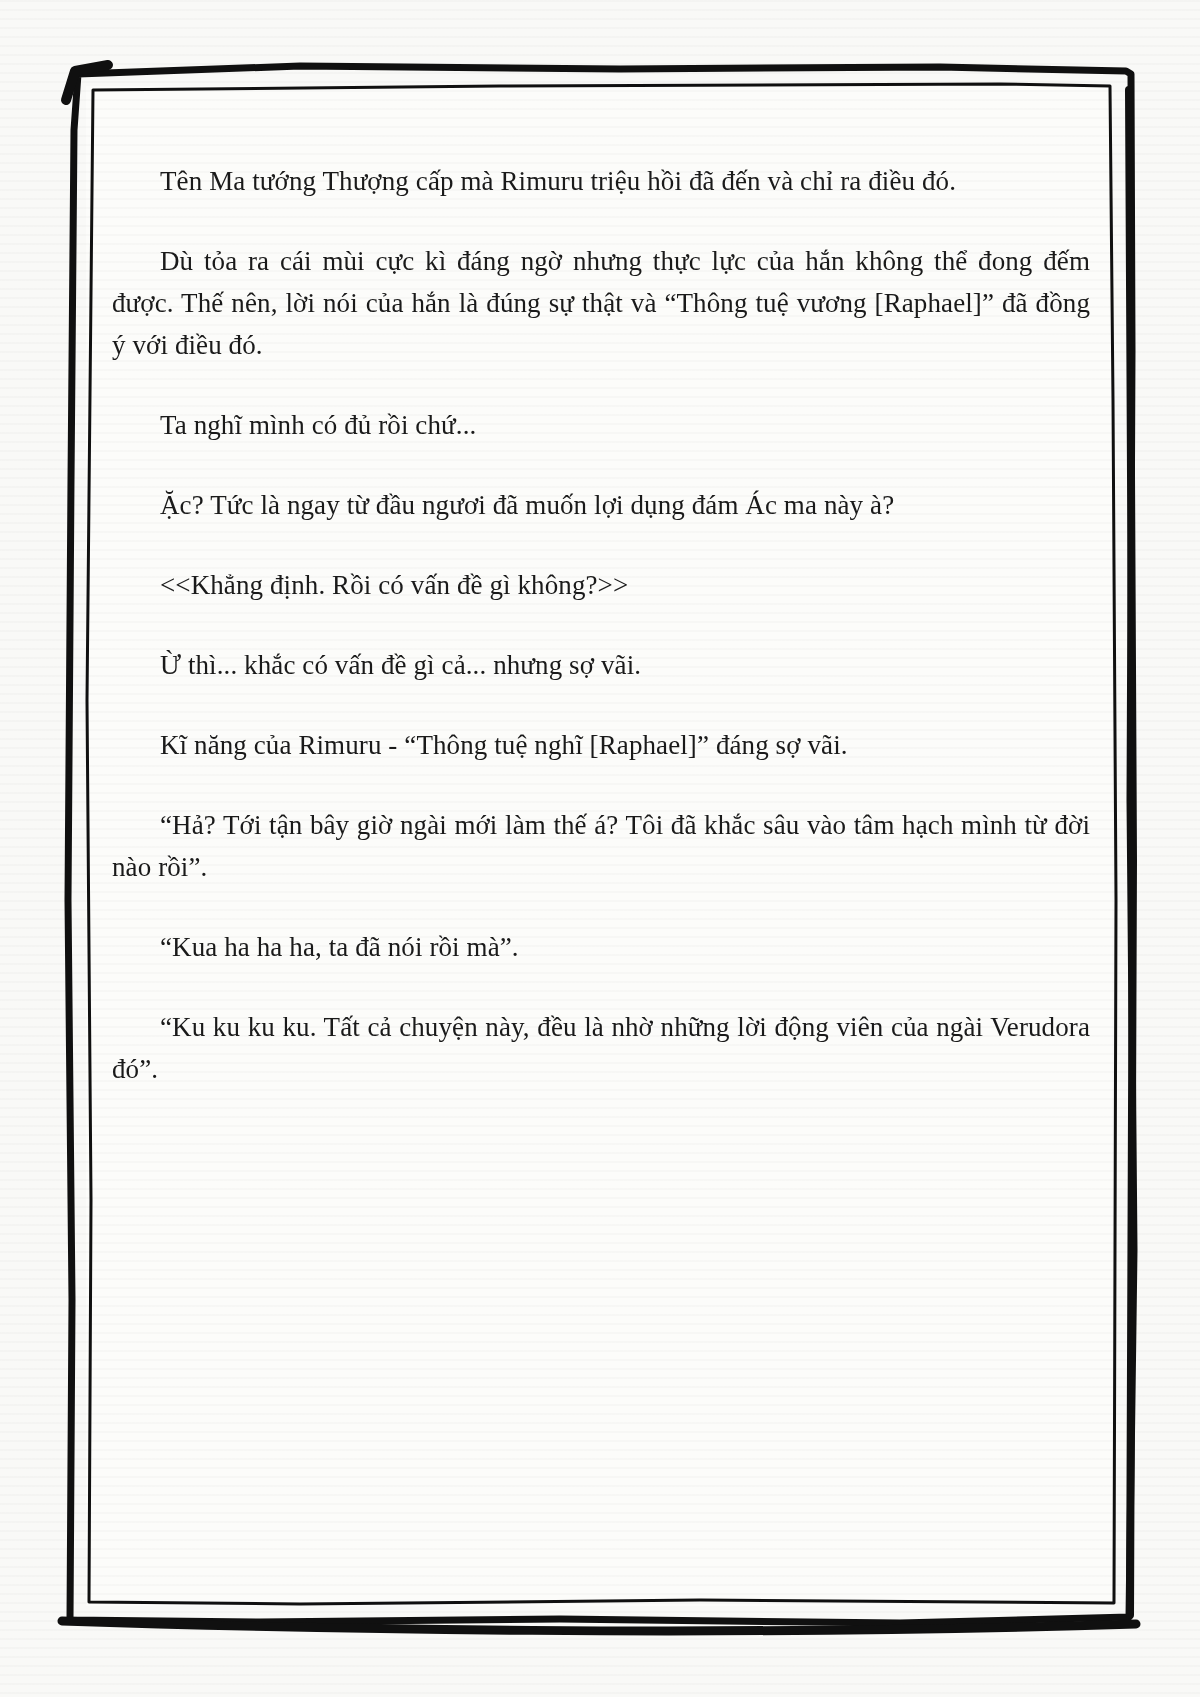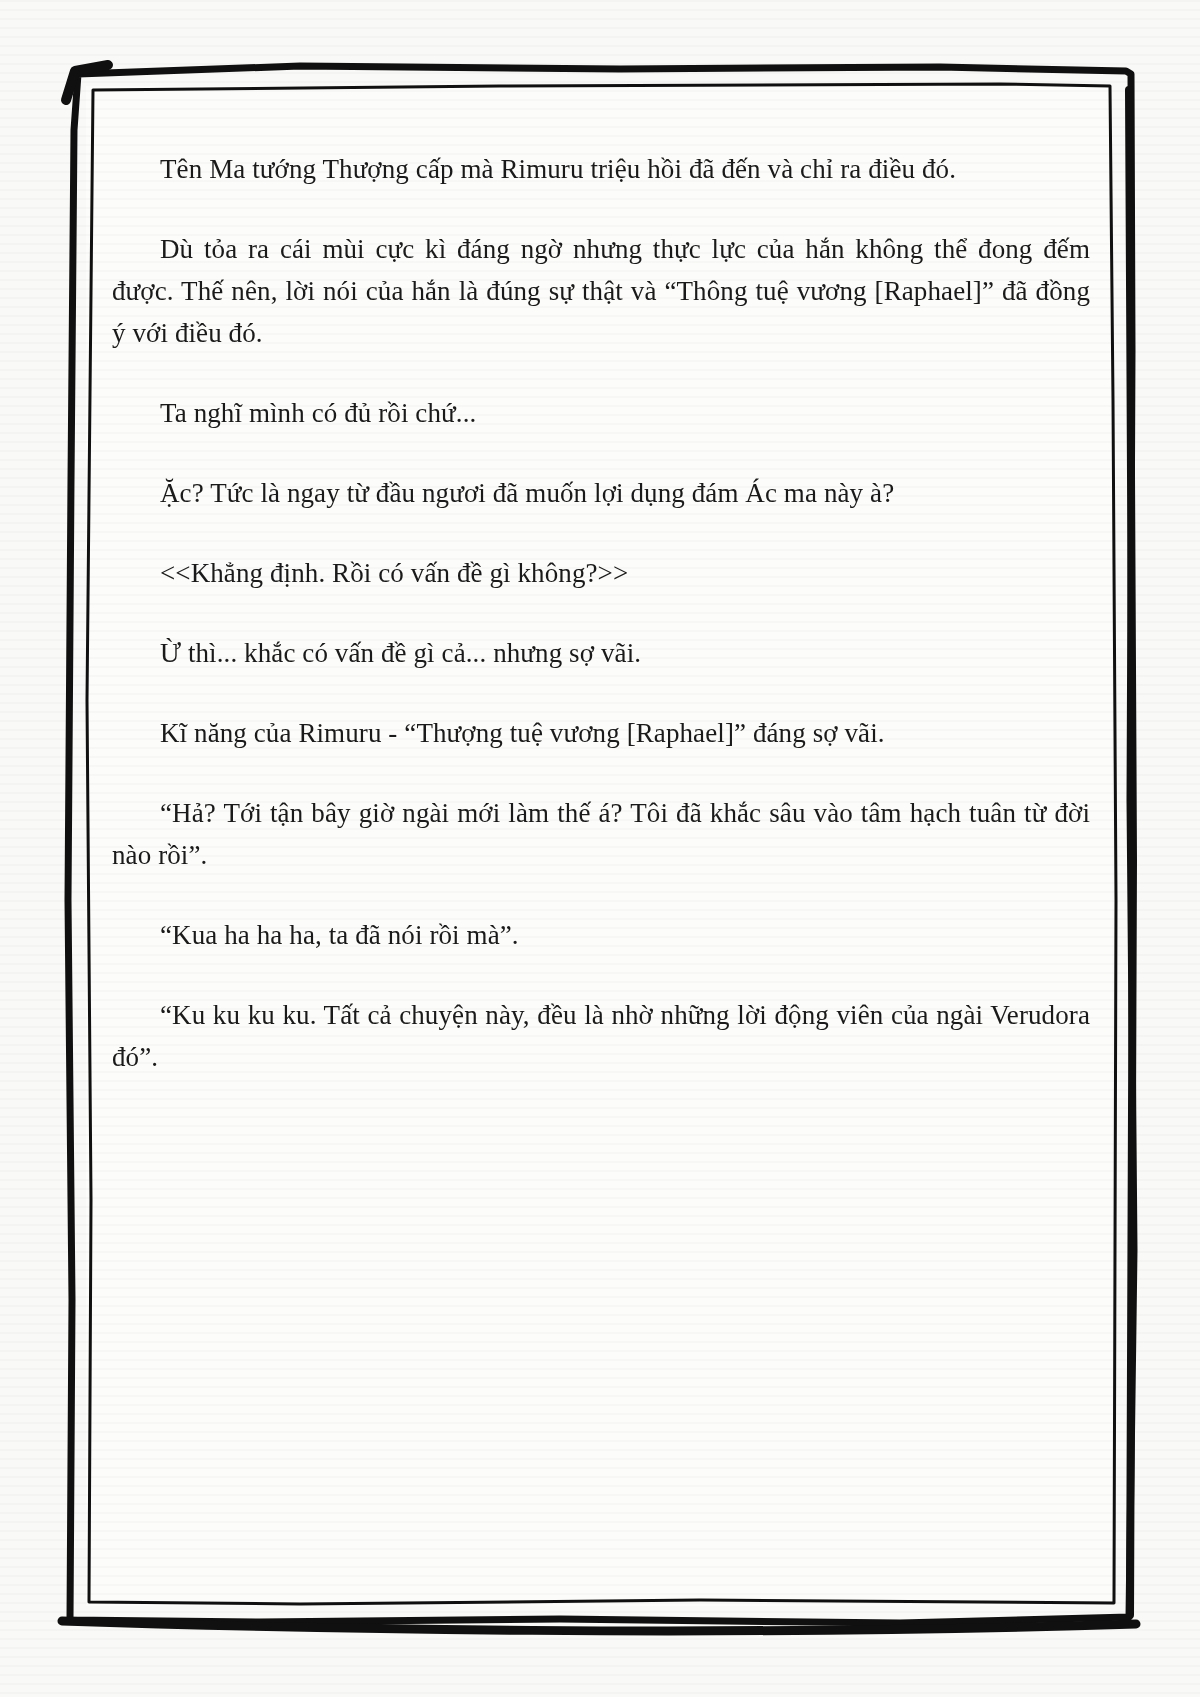--- a/index.html
+++ b/index.html
@@ -44,21 +44,21 @@
     left: 112px;
     top: 148px;
     width: 978px;
     z-index: 3;
     color: var(--ink, #1a1a1a);
     font-size: 27px;
     line-height: 42px;
     text-align: justify;
   }
   .text-column p {
-    margin: 0 0 38px 0;
+    margin: 12px 0 38px 0;
     text-indent: 48px;
     letter-spacing: 0.1px;
   }
 </style>
 </head>
 <body style="--page-bg: #f9f9f7; --paper-bg: #fcfcfa; --ink: #1a1a1a;">
 
 <div class="page">
 
   <div class="paper"></div>
@@ -82,19 +82,19 @@
     <path d="M 1129,90 L 1133,860 L 1130,1615" fill="none" stroke="#101010" stroke-width="8" stroke-linecap="round"></path>
   </svg>
 
   <div class="text-column">
       <p>Tên Ma tướng Thượng cấp mà Rimuru triệu hồi đã đến và chỉ ra điều đó.</p>
       <p>Dù tỏa ra cái mùi cực kì đáng ngờ nhưng thực lực của hắn không thể đong đếm được. Thế nên, lời nói của hắn là đúng sự thật và “Thông tuệ vương [Raphael]” đã đồng ý với điều đó.</p>
       <p>Ta nghĩ mình có đủ rồi chứ...</p>
       <p>Ặc? Tức là ngay từ đầu ngươi đã muốn lợi dụng đám Ác ma này à?</p>
       <p>&lt;&lt;Khẳng định. Rồi có vấn đề gì không?&gt;&gt;</p>
       <p>Ừ thì... khắc có vấn đề gì cả... nhưng sợ vãi.</p>
-      <p>Kĩ năng của Rimuru - “Thượng tuệ vương [Raphael]” đáng sợ vãi.</p>
-      <p>“Hả? Tới tận bây giờ ngài mới làm thế á? Tôi đã khắc sâu vào tâm hạch tuân từ đời nào rồi”.</p>
+      <p>Kĩ năng của Rimuru - “Thông tuệ nghĩ [Raphael]” đáng sợ vãi.</p>
+      <p>“Hả? Tới tận bây giờ ngài mới làm thế á? Tôi đã khắc sâu vào tâm hạch mình từ đời nào rồi”.</p>
       <p>“Kua ha ha ha, ta đã nói rồi mà”.</p>
       <p>“Ku ku ku ku. Tất cả chuyện này, đều là nhờ những lời động viên của ngài Verudora đó”.</p>
     </div>
 
 </div>
 
 </body></html>

